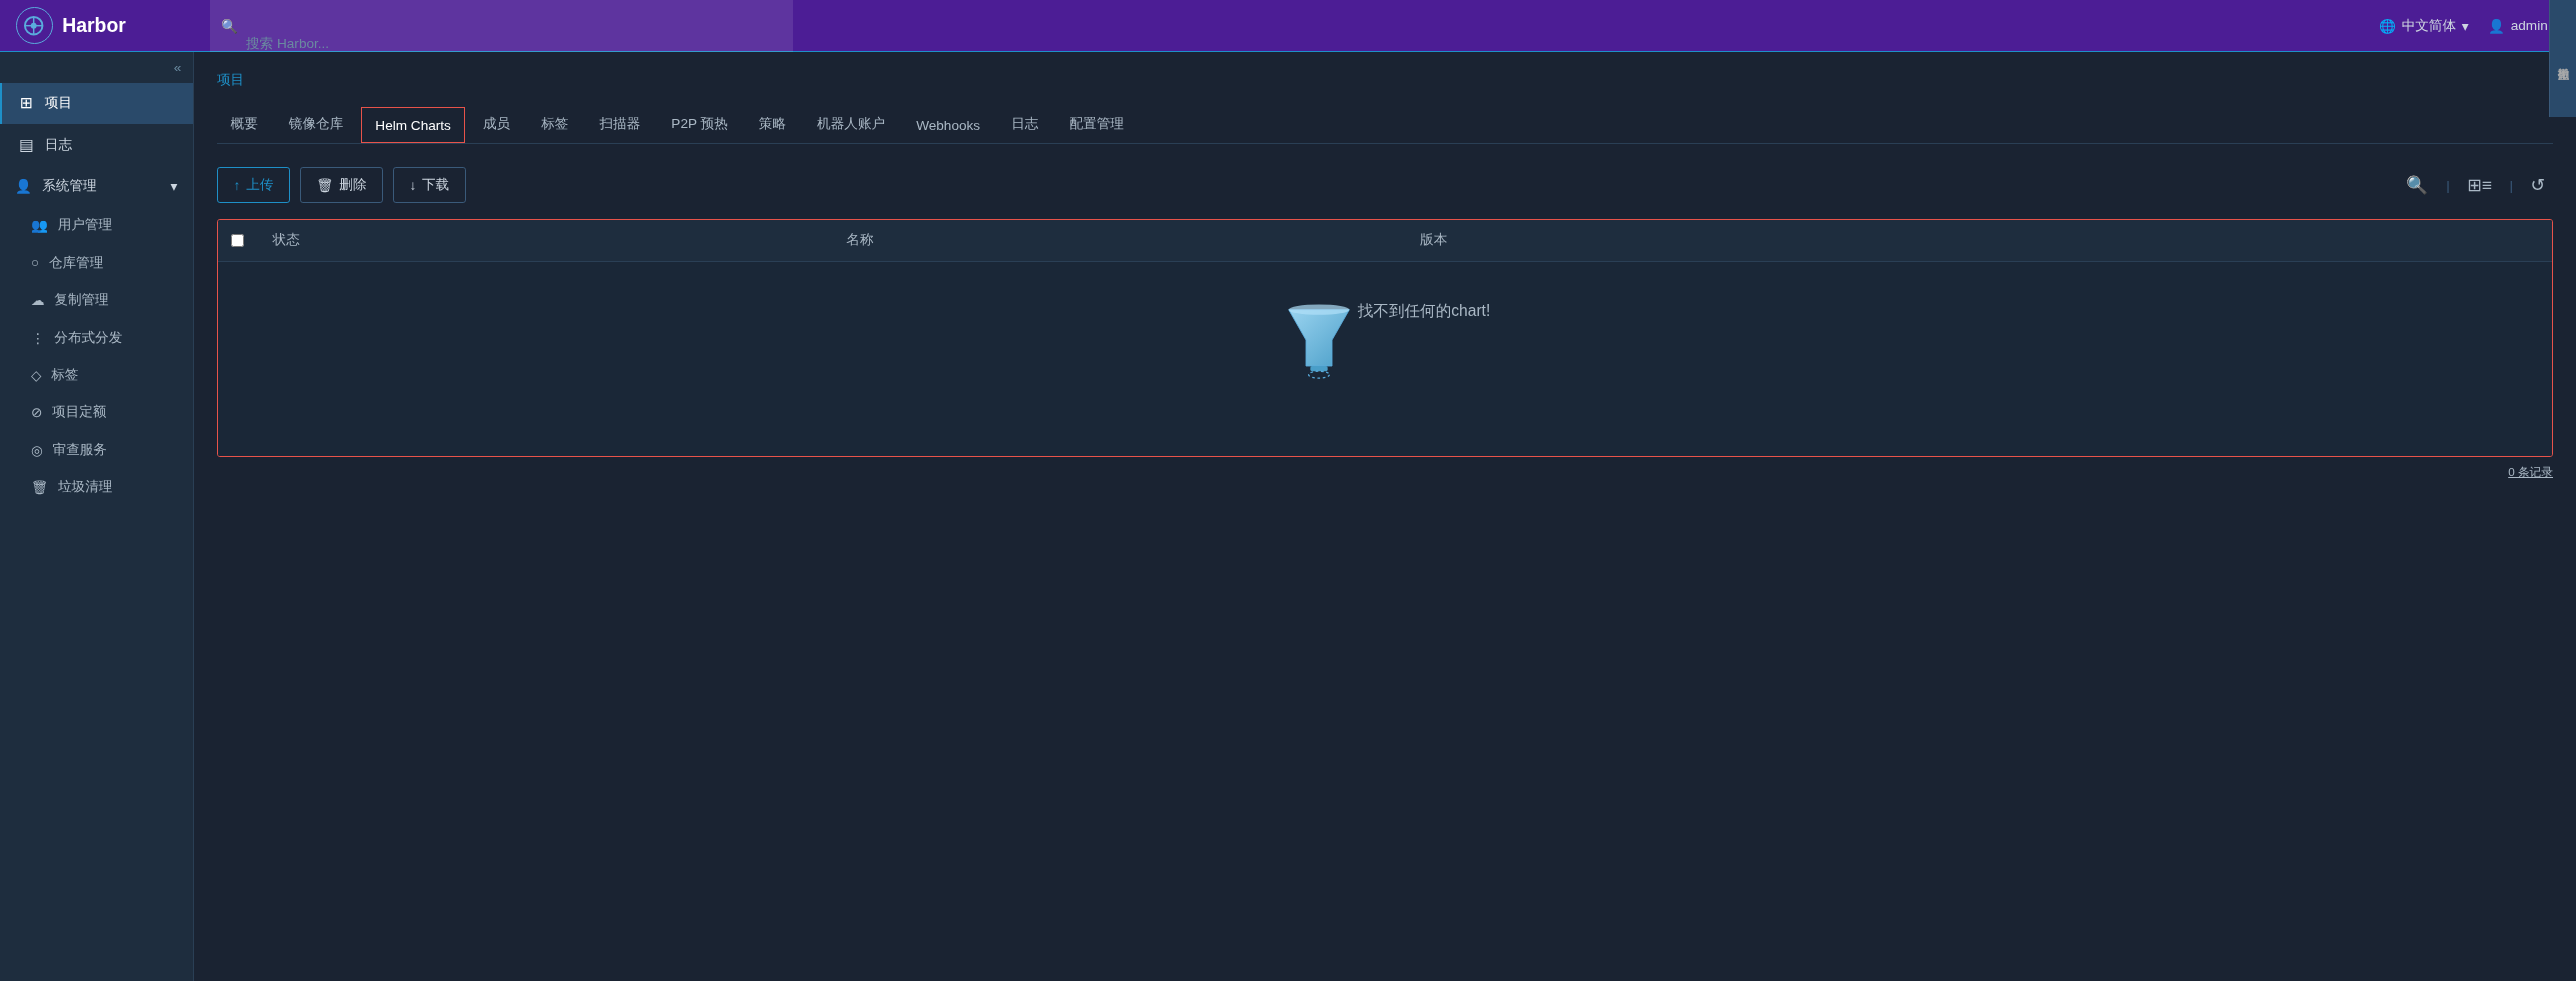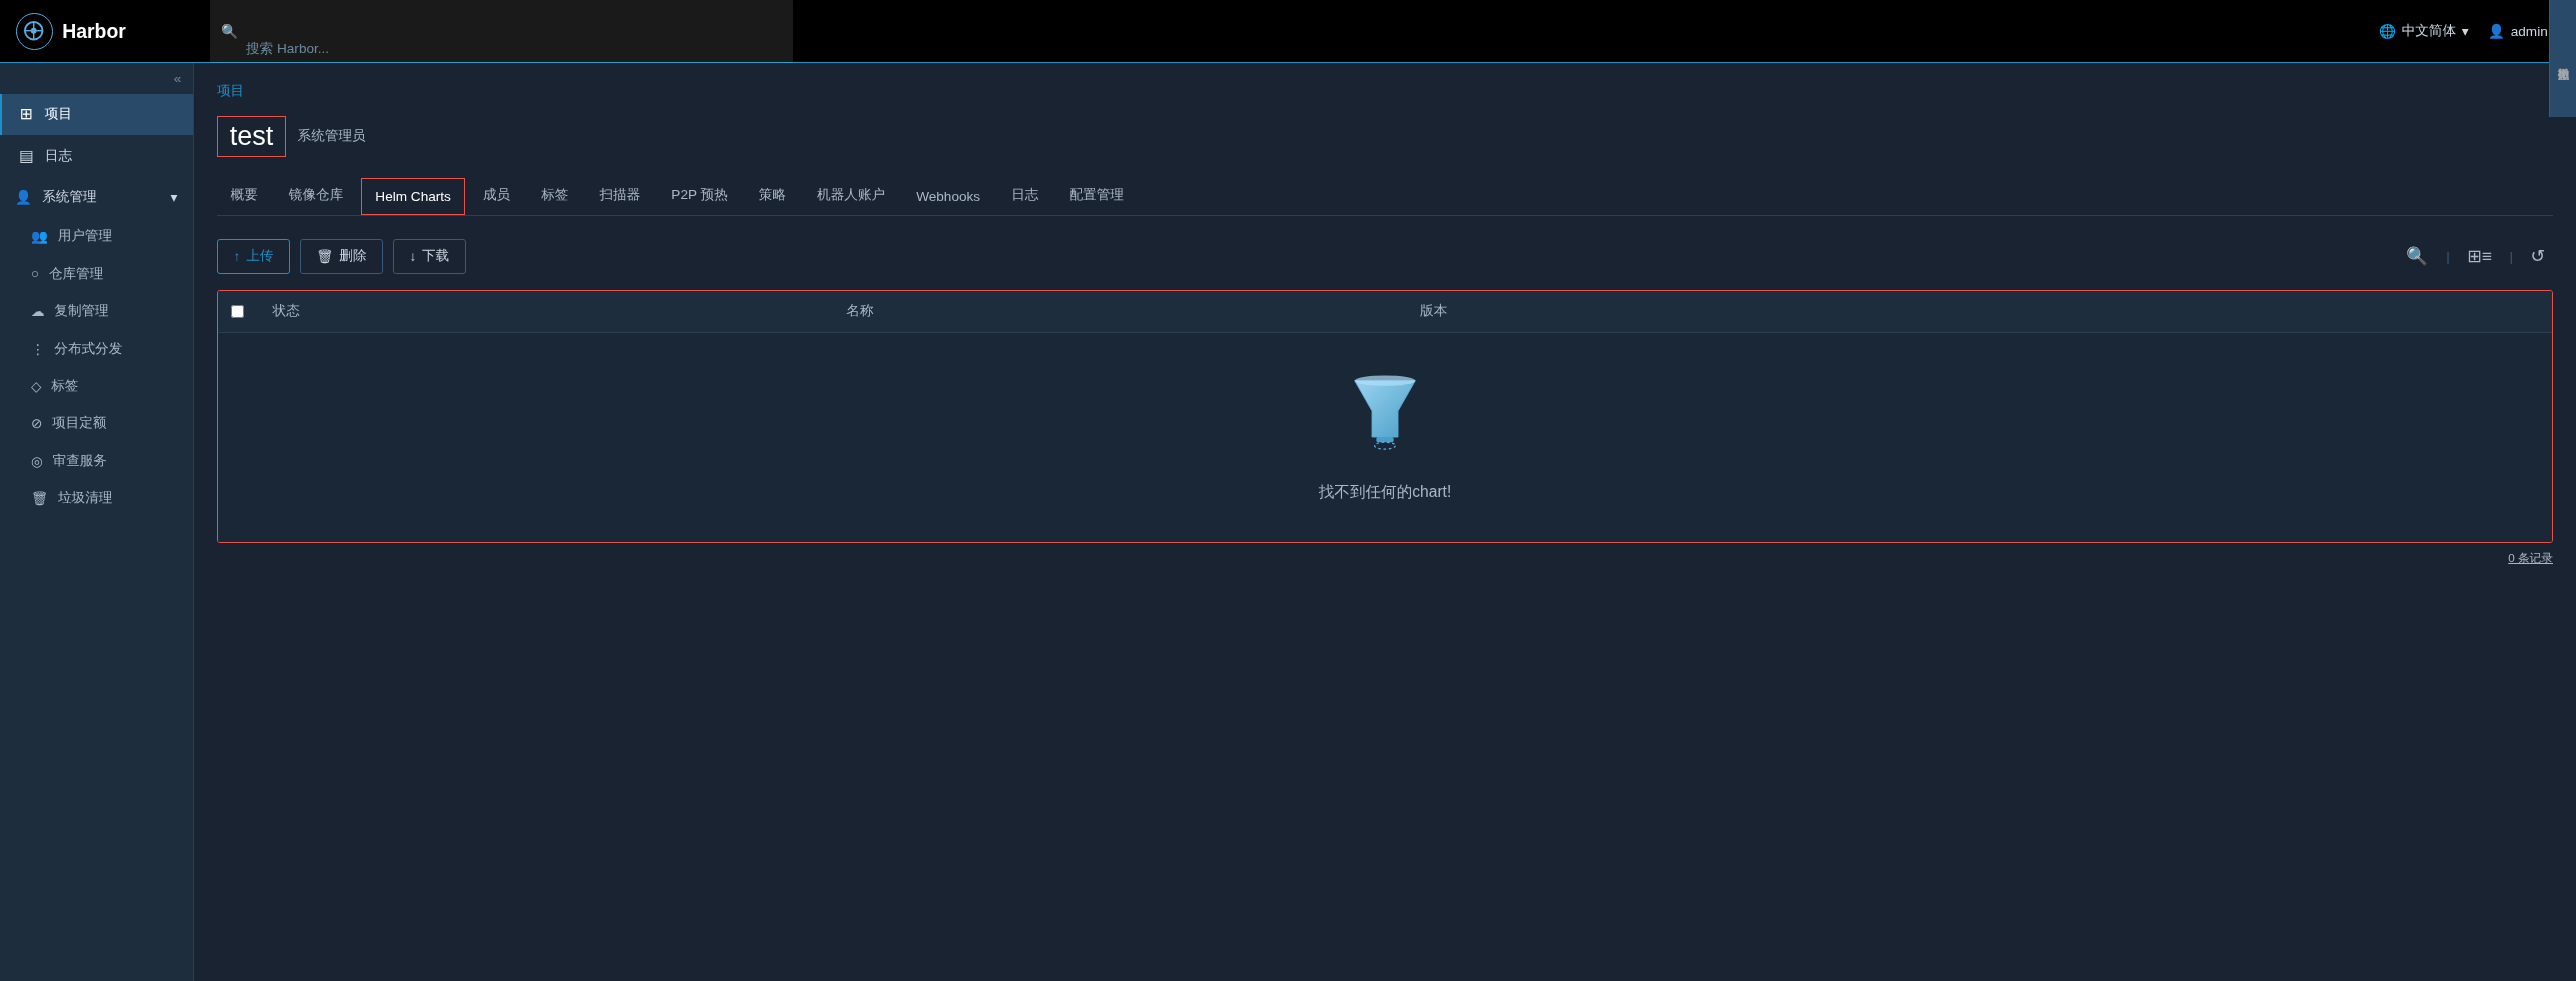--- a/index.html
+++ b/index.html
@@ -2,22 +2,22 @@
 <html><head>
   <meta charset="utf-8">
   <style>
     * { box-sizing: border-box; margin: 0; padding: 0; }
     body { font-family: 'Microsoft YaHei', Arial, sans-serif; background: #1a2332; color: #cdd6e0; font-size: 13.6px; overflow: hidden; }
 
     
     .top-header {
       display: flex;
       align-items: center;
-      background: #000000;
-      height: 63px;
+      background: #4c1d95;
+      height: 52px;
       padding: 0 15.6px;
       border-bottom: 1.9px solid #1e90c8;
     }
     .logo-area {
       display: flex;
       align-items: center;
       gap: 9.7px;
       color: #fff;
       font-size: 19.4px;
       font-weight: bold;
@@ -251,22 +251,21 @@
       padding: 11.7px 0;
     }
     .table-header-cell {
       padding: 0 15.6px;
       color: #aab8c5;
       font-size: 13.6px;
     }
     .table-body {
       min-height: 194px;
       display: flex;
-      flex-direction: column;
-      align-items: center;
+      flex-direction: row;
       justify-content: center;
       padding: 39px;
       background: #1a2737;
     }
     .empty-icon {
       margin-bottom: 19.4px;
       font-size: 58px;
       text-align: center;
     }
     .empty-text {
@@ -391,24 +390,20 @@
           <span>🗑</span>
           <span>垃圾清理</span>
         </div>
       </div>
     </div>
   </div>
 
   <div class="content-area">
     <div class="breadcrumb">项目</div>
 
-    <div class="project-header">
-      <div class="project-name" style="border: 1.9px solid #e8534a;">test</div>
-      <div class="project-role">系统管理员</div>
-    </div>
 
     <div class="tabs">
       <div class="tab">
         <span>概要</span>
       </div>
       <div class="tab">
         <span>镜像仓库</span>
       </div>
       <div class="tab active">
         <span>Helm Charts</span>

